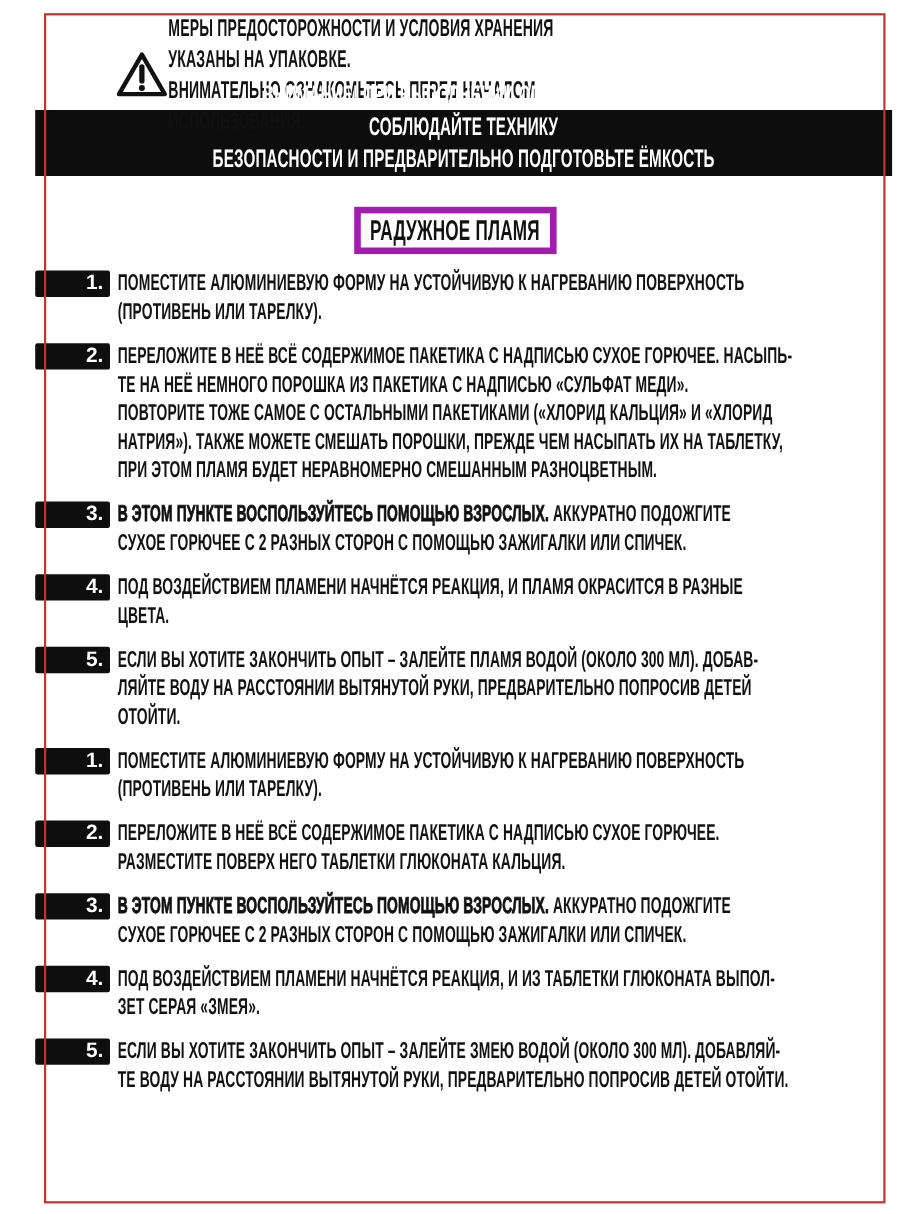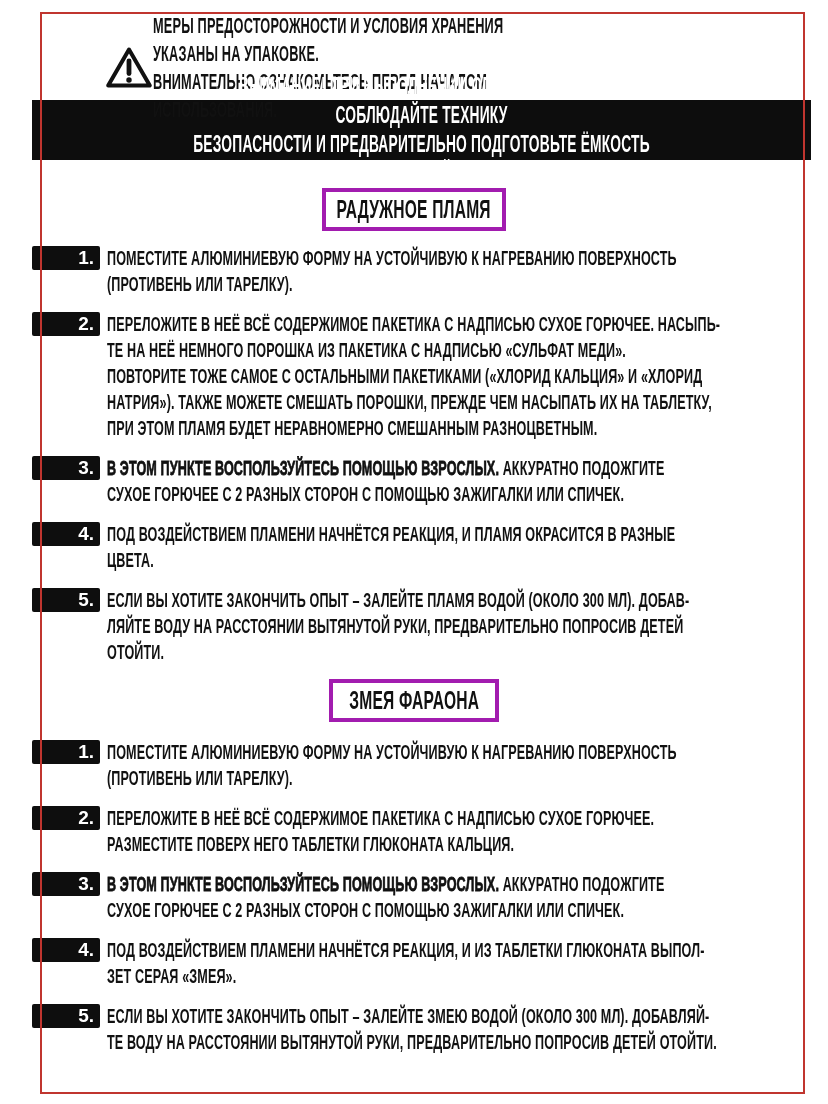--- a/index.html
+++ b/index.html
@@ -24,21 +24,21 @@
     display:inline-block;white-space:pre-line;width:1000px;letter-spacing:0.3px;
   }
   .banner{
     margin-top:4px;margin-left:32px;width:779px;height:60px;background:#0d0d0d;
     display:flex;align-items:center;justify-content:center;
   }
   .banner-text{
     color:#ffffff;font-size:23px;line-height:29px;width:1300px;letter-spacing:0.3px;
   }
   .title-box{
-    width:184px;height:43px;margin:28px auto 14px auto;border:4px solid #a21caf;
+    width:184px;height:43px;margin:28px auto 14px auto;border:6px solid #a21caf;
     box-sizing:border-box;display:flex;align-items:center;justify-content:center;
     background:#ffffff;
   }
   .title-text{font-size:26px;white-space:nowrap;letter-spacing:0.3px;}
   .items{margin:0;}
   .item{display:flex;align-items:flex-start;margin-bottom:14px;}
   .badge{
     flex:0 0 68px;margin-left:32px;margin-top:1px;height:24px;background:#0e0e0e;
     color:#ffffff;text-align:right;font-size:19px;line-height:24px;
     padding-right:6px;box-sizing:border-box;border-radius:2px;
@@ -99,23 +99,20 @@
 ЦВЕТА.</span></span></div>
     </div>
     <div class="item">
       <div class="badge">5.</div>
       <div class="text-wrap"><span class="body-text cnd"><b class="strong"></b><span>ЕСЛИ ВЫ ХОТИТЕ ЗАКОНЧИТЬ ОПЫТ – ЗАЛЕЙТЕ ПЛАМЯ ВОДОЙ (ОКОЛО 300 МЛ). ДОБАВ-
 ЛЯЙТЕ ВОДУ НА РАССТОЯНИИ ВЫТЯНУТОЙ РУКИ, ПРЕДВАРИТЕЛЬНО ПОПРОСИВ ДЕТЕЙ
 ОТОЙТИ.</span></span></div>
     </div>
   </div>
 
-  <div class="title-box" style="margin-top:0;margin-bottom:17px;width:170px;">
-    <span class="title-text cnd-c">ЗМЕЯ ФАРАОНА</span>
-  </div>
 
   <div class="items">
     <div class="item">
       <div class="badge">1.</div>
       <div class="text-wrap"><span class="body-text cnd"><b class="strong"></b><span>ПОМЕСТИТЕ АЛЮМИНИЕВУЮ ФОРМУ НА УСТОЙЧИВУЮ К НАГРЕВАНИЮ ПОВЕРХНОСТЬ
 (ПРОТИВЕНЬ ИЛИ ТАРЕЛКУ).</span></span></div>
     </div>
     <div class="item">
       <div class="badge">2.</div>
       <div class="text-wrap"><span class="body-text cnd"><b class="strong"></b><span>ПЕРЕЛОЖИТЕ В НЕЁ ВСЁ СОДЕРЖИМОЕ ПАКЕТИКА С НАДПИСЬЮ СУХОЕ ГОРЮЧЕЕ.

